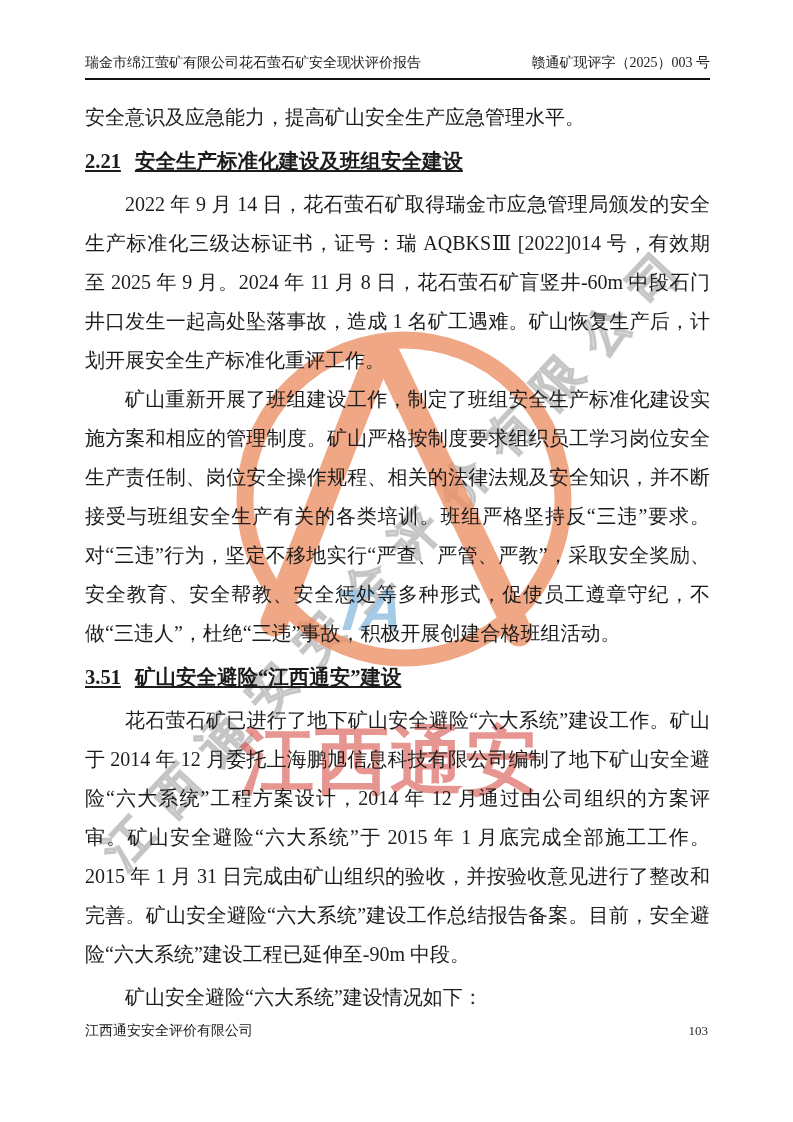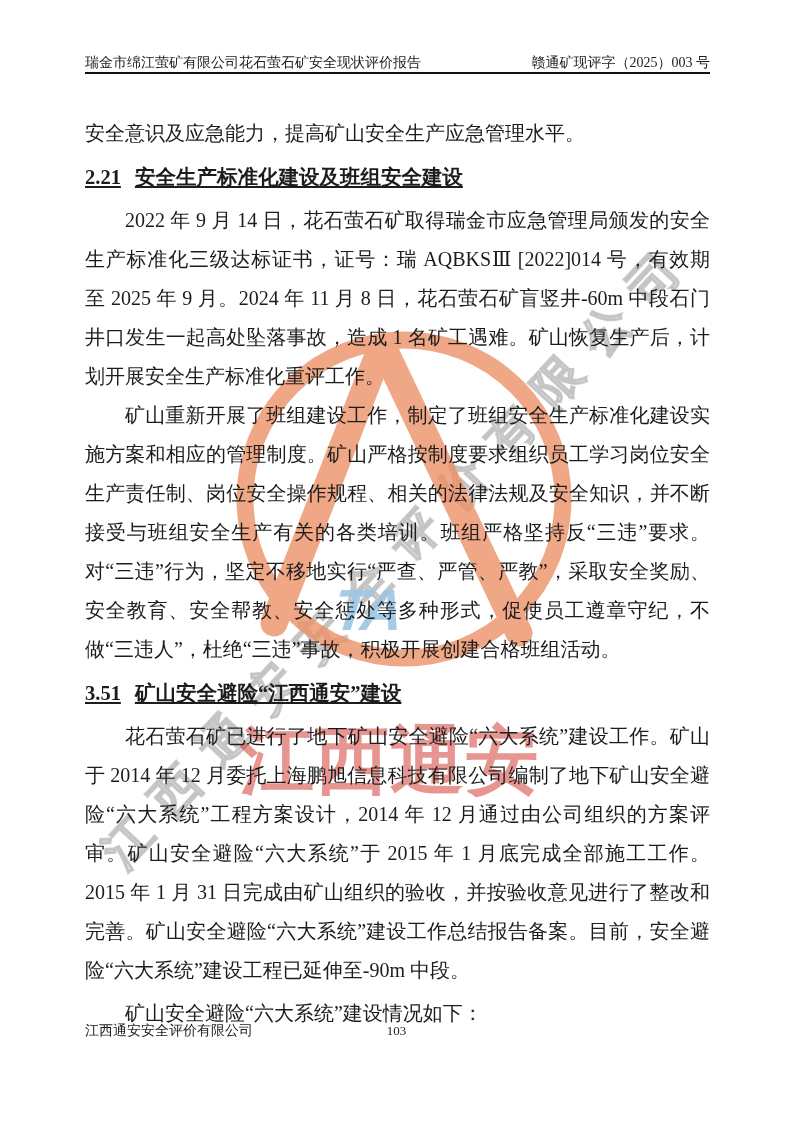--- a/index.html
+++ b/index.html
@@ -12,21 +12,21 @@
     font-family:"Liberation Serif","DejaVu Serif",serif;
     color:#1c1c1c;
   }
 
   
   .page-header {
     position:absolute; left:85px; right:83px; top:54px;
     display:flex; justify-content:space-between; align-items:flex-end;
     font-size:14px; line-height:18px;
     border-bottom:2px solid #111;
-    padding-bottom:0;
+    padding-bottom:6px;
     z-index:6;
   }
 
   
   .wm-diagonal {
     position:absolute; left:112px; top:828px;
     transform:rotate(-47deg); transform-origin:0 50%;
     white-space:nowrap;
     font-weight:bold;
     font-size:48px; letter-spacing:22px;
@@ -57,42 +57,41 @@
     z-index:3;
     white-space:nowrap;
   }
 
   
   .page-body {
     position:absolute; left:85px; top:98px; width:625px;
     font-size:20px; line-height:39px;
     text-align:justify;
     z-index:5;
-    margin-top:16px;
   }
   .page-body p { margin:0; text-indent:2em; }
   .page-body p.no-indent { text-indent:0; }
   .heading {
     font-weight:bold;
     font-size:20.5px; line-height:40px;
     margin:4px 0 4px 0;
     text-align:left;
     text-decoration:underline;
   }
   .heading .h-num { margin-right:14px; }
   .last-para { margin-top:4px !important; }
 
   
   .page-footer {
     position:absolute; left:85px; right:85px; top:1022px;
     font-size:14px; line-height:18px;
     z-index:6;
   }
   .footer-company { position:absolute; left:0; top:0; }
-  .footer-page { position:absolute; left:0; right:0; text-align:center; top:0; font-size:13px; }
+  .footer-page { position:absolute; left:0; right:0; text-align:right; top:0; font-size:13px; }
 </style>
 </head>
 <body>
 
 <div class="page">
 
   <div class="wm-diagonal">江西通安安全评价有限公司</div>
 
   <svg class="wm-logo" viewBox="0 0 354 354" xmlns="http://www.w3.org/2000/svg">
     <circle cx="176" cy="176" r="159" fill="none" stroke="#ed8f63" stroke-width="17"></circle>

